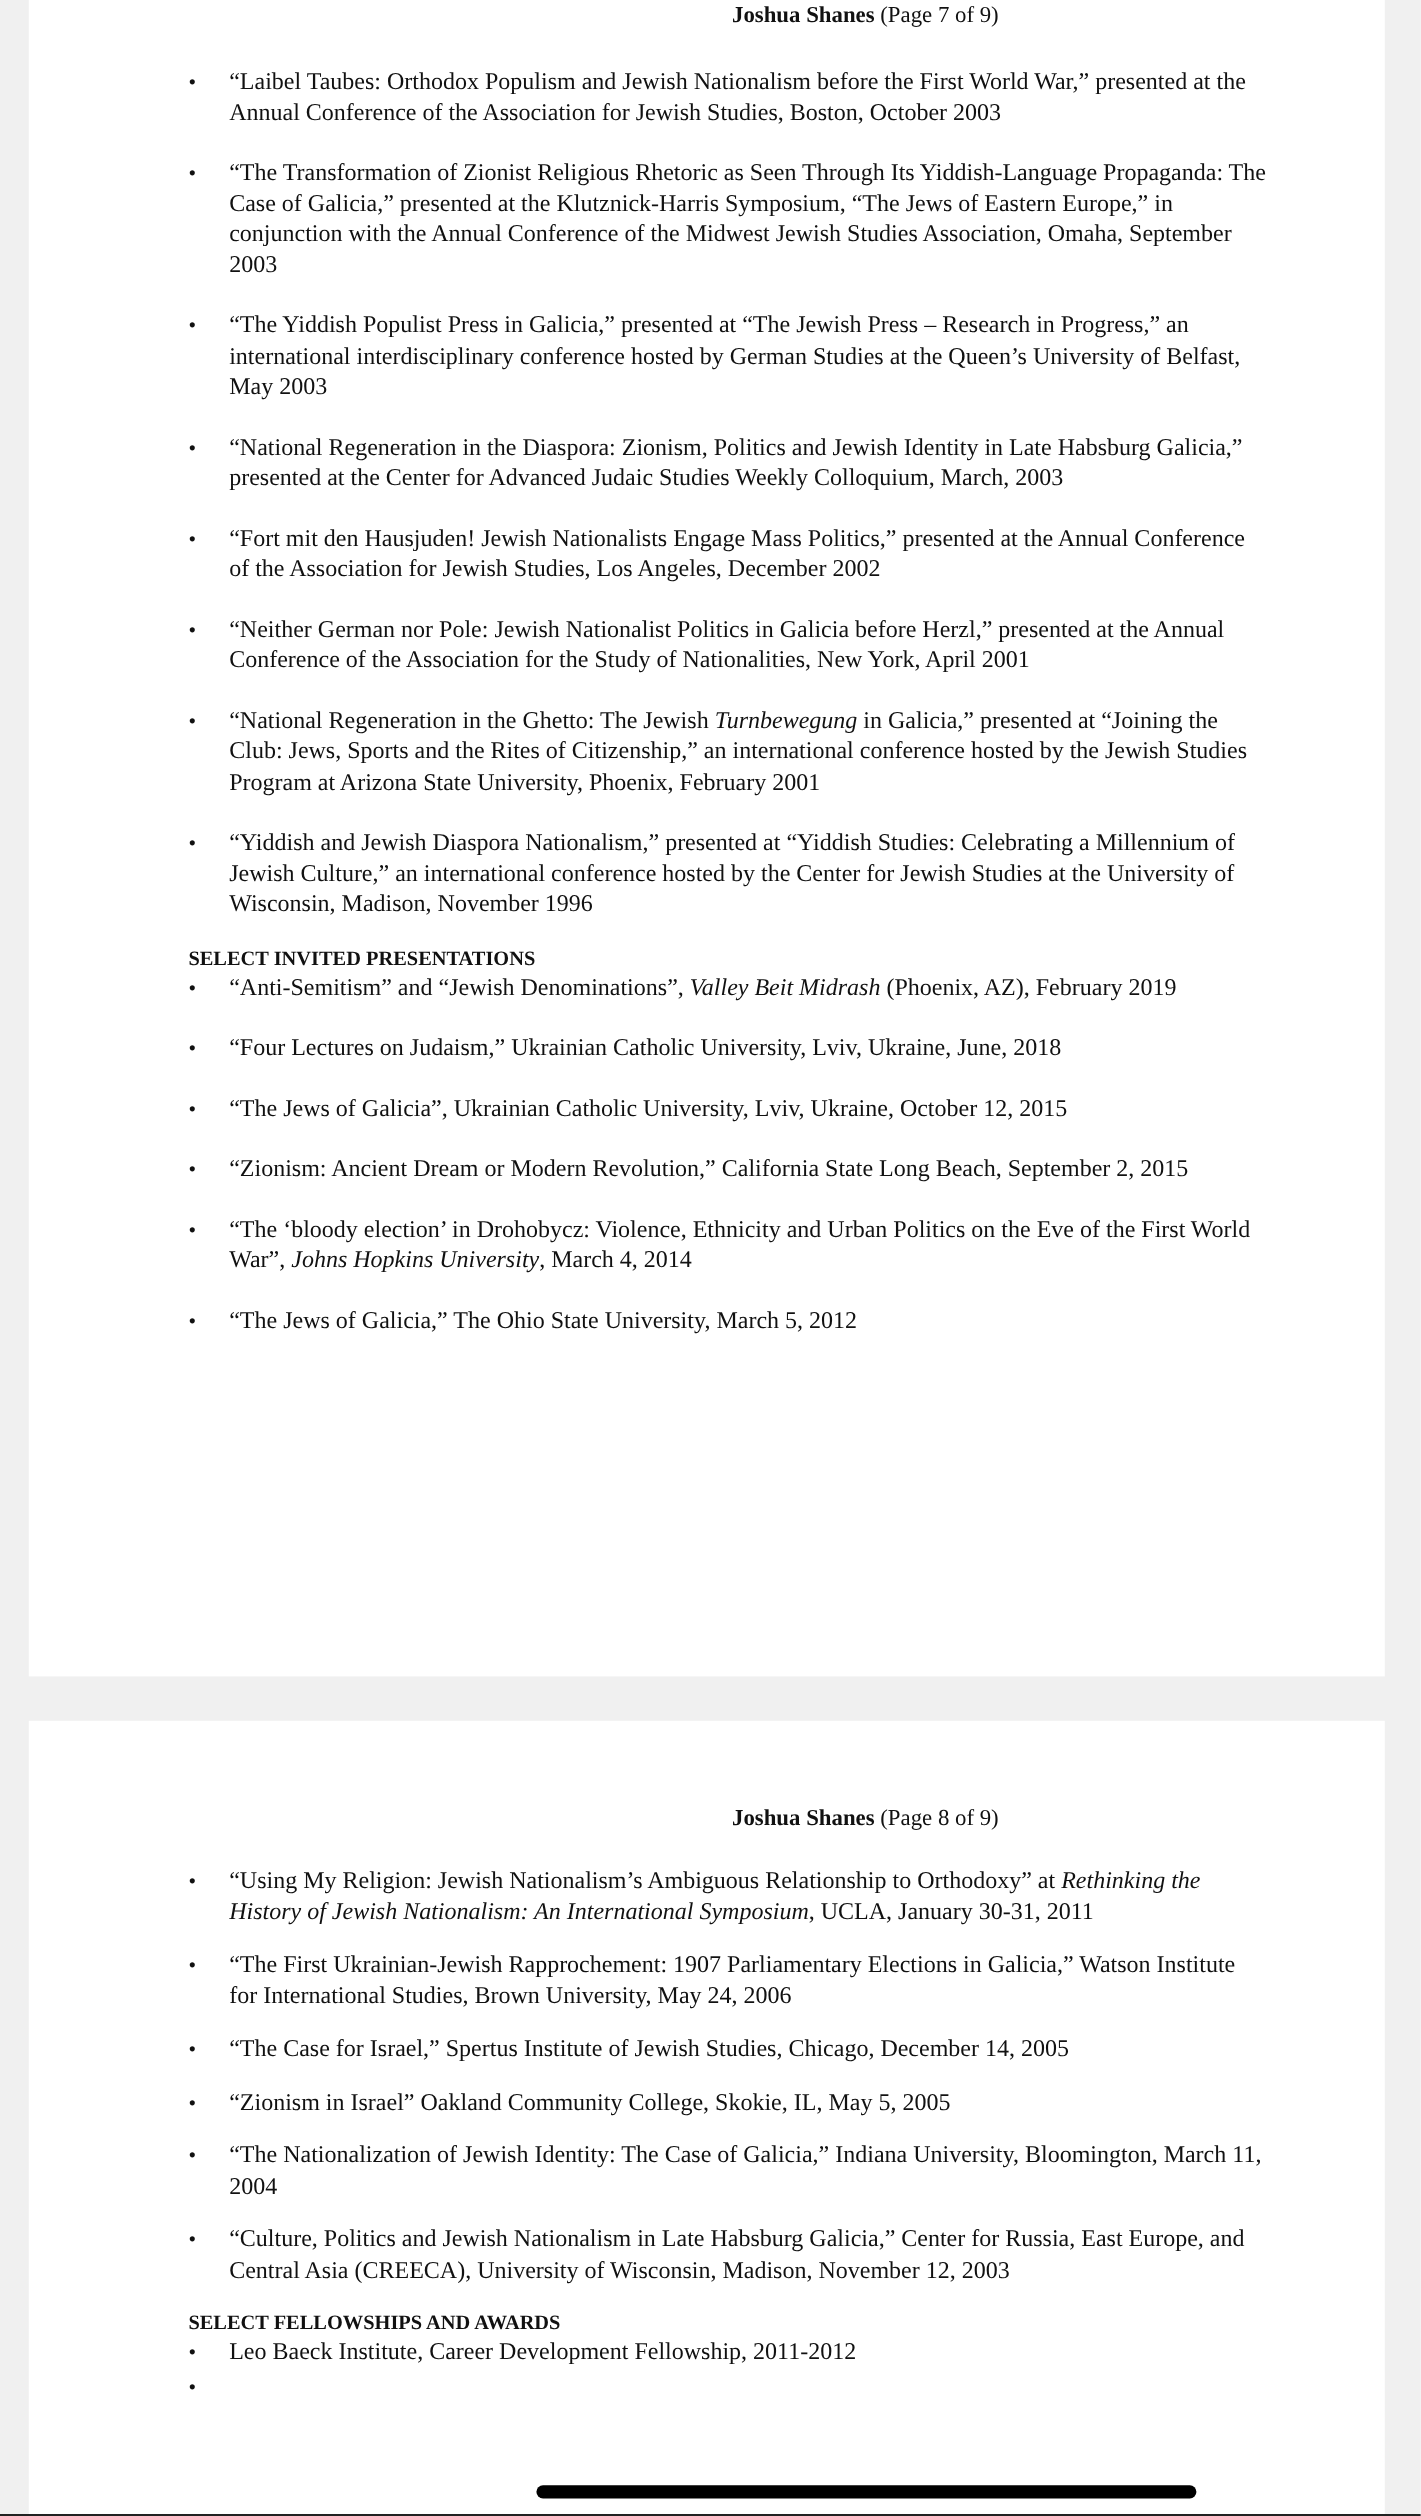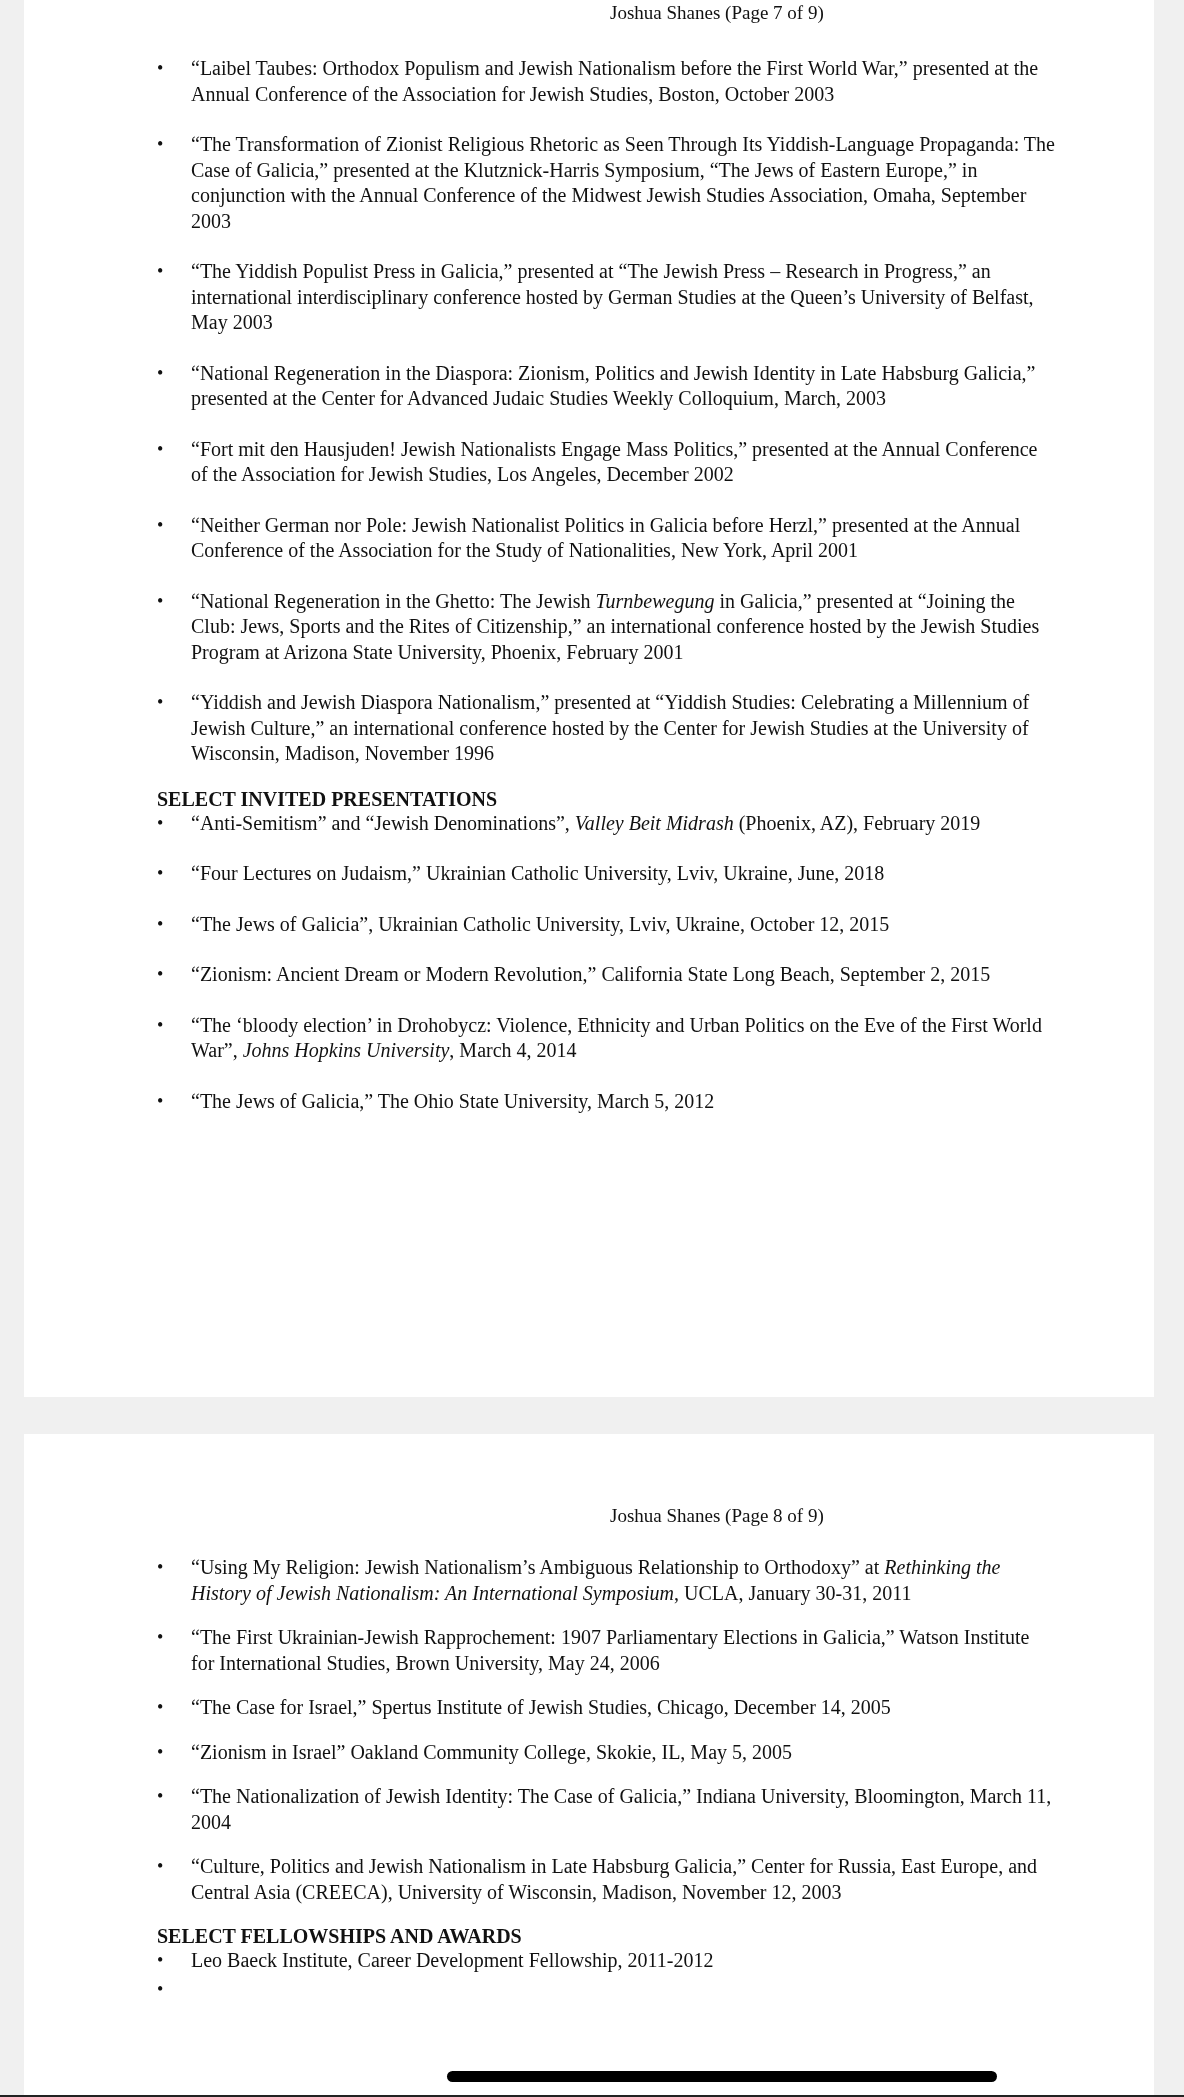--- a/index.html
+++ b/index.html
@@ -20,21 +20,21 @@
   }
   #page7 { top: -10px; height: 1407px; }
   #page8 { top: 1434px; height: 700px; }
 
   .running-head {
     position: absolute;
     left: 586px;
     font-size: 19px;
     white-space: nowrap;
   }
-  .running-head .name { font-weight: normal; text-align: right; }
+  .running-head .name { font-weight: bold; text-align: right; }
   #page7 .running-head { top: 12px; }
   #page8 .running-head { top: 71px; }
 
   .content {
     position: absolute;
     left: 133px;
     width: 900px;
     font-size: 20px;
     line-height: 25.5px;
   }
@@ -51,21 +51,21 @@
     position: absolute;
     left: 0;
     top: 0;
     font-size: 18px;
   }
   ul.list.compact li { margin-bottom: 19px; }
   ul.list.tight li { margin-bottom: 3px; }
 
   .section-heading {
     font-weight: bold;
-    font-size: 20px;
+    font-size: 17px;
     line-height: 24px;
     margin: 0;
   }
   em { }
 
   .redaction-bar {
     position: absolute;
     left: 447px;
     top: 2071px;
     width: 550px;

